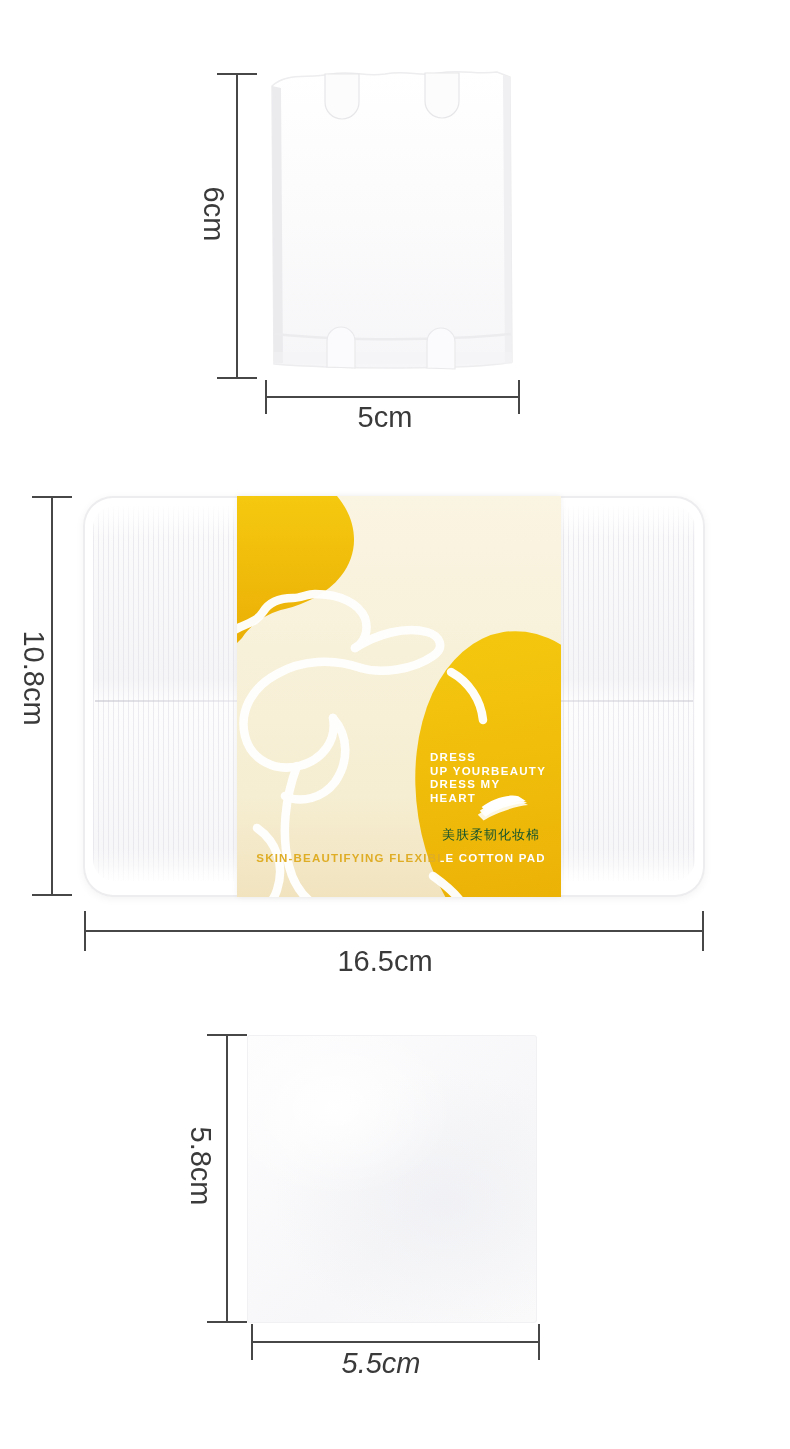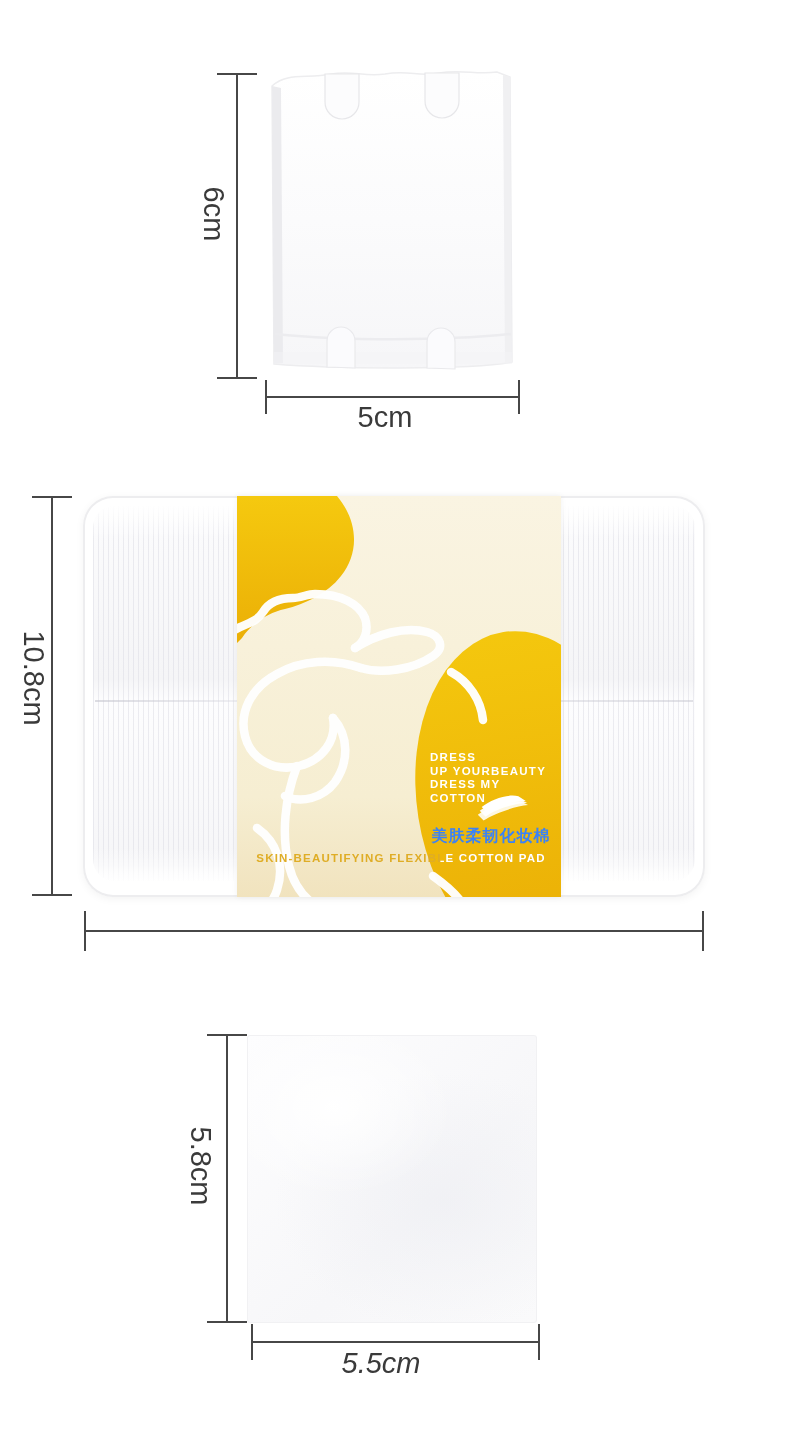--- a/index.html
+++ b/index.html
@@ -21,22 +21,22 @@
   .box-seam{position:absolute;left:12px;right:12px;top:204px;height:2px;
        background:linear-gradient(90deg,rgba(198,198,207,.6),rgba(226,226,233,.35) 30%,rgba(198,198,207,.5));}
   
   .band{position:absolute;left:237px;top:496px;width:324px;height:401px;overflow:hidden;
         box-shadow:0 0 6px rgba(0,0,0,.06);}
   .band svg.art{position:absolute;left:0;top:0;}
   .tagline{position:absolute;left:193px;top:255px;color:#ffffff;font-weight:bold;
            font-size:11.5px;letter-spacing:1.3px;line-height:13.5px;}
   .tagline span{display:block;}
   .pads-icon{position:absolute;left:235px;top:294px;width:58px;height:32px;}
-  .cn-name{position:absolute;left:186px;top:330px;width:136px;text-align:center;color:#3b82f6;
-           font-weight:bold;font-size:16px;letter-spacing:1px;white-space:nowrap;}
+  .cn-name{position:absolute;left:186px;top:330px;width:136px;text-align:center;color:#14532d;
+           font-weight:normal;font-size:13px;letter-spacing:1px;white-space:nowrap;}
   .en-name{position:absolute;left:0;top:356px;width:328px;text-align:center;font-weight:bold;
            font-size:11.5px;letter-spacing:1.2px;white-space:nowrap;}
   .en-gold{color:#DFAD26;}
   .en-white{color:#ffffff;clip-path:inset(0 0 0 62%);}
   
   .pad-bottom{position:absolute;left:247px;top:1035px;width:290px;height:288px;border-radius:3px;
        background:
          radial-gradient(120px 90px at 30% 25%,rgba(255,255,255,.95),rgba(255,255,255,0)),
          radial-gradient(170px 130px at 68% 58%,rgba(235,236,241,.55),rgba(255,255,255,0)),
          linear-gradient(135deg,#fdfdfe,#f7f7f9 60%,#fafafb);
@@ -113,21 +113,21 @@
         <path d="M60,270 C48,302 44,338 52,370 C56,386 64,398 74,406"></path>
         <path d="M20,332 C40,346 48,370 40,394 C36,406 28,414 18,416"></path>
         <path d="M214,176 C232,186 244,204 246,224"></path>
         <path d="M196,380 C210,390 222,400 228,412"></path>
       </g>
     </svg>
     <div class="tagline">
       <span>DRESS</span>
       <span>UP YOURBEAUTY</span>
       <span>DRESS MY</span>
-      <span>COTTON</span>
+      <span>HEART</span>
     </div>
     <svg class="pads-icon" viewBox="0 0 60 32">
       <g fill="#ffffff">
         <path d="M6 25 C16 17 38 11 52 12 L58 15 C46 16 24 23 12 31 Z" opacity=".88"></path>
         <path d="M8 21 C18 13 38 7 50 9 L57 13 C45 13 25 19 14 27 Z" opacity=".94"></path>
         <path d="M10 17 C20 9 38 3 48 6 L56 11 C44 10 26 16 16 23 Z"></path>
       </g>
     </svg>
     <div class="cn-name">美肤柔韧化妆棉</div>
     <div class="en-name en-gold">SKIN-BEAUTIFYING FLEXIBLE COTTON PAD</div>
@@ -135,20 +135,21 @@
   </div>
 
   <div class="dl" style="left:51px;top:497px;width:2px;height:399px;"></div>
   <div class="dl" style="left:32px;top:496px;width:40px;height:2px;"></div>
   <div class="dl" style="left:32px;top:894px;width:40px;height:2px;"></div>
   <div class="dlabel rot" style="left:-16px;top:628px;width:100px;height:100px;">10.8cm</div>
 
   <div class="dl" style="left:85px;top:930px;width:619px;height:2px;"></div>
   <div class="dl" style="left:84px;top:911px;width:2px;height:40px;"></div>
   <div class="dl" style="left:702px;top:911px;width:2px;height:40px;"></div>
+  <div class="dlabel" style="left:310px;top:944px;width:150px;height:34px;">16.5cm</div>
 
   <div class="pad-bottom"></div>
 
   <div class="dl" style="left:226px;top:1035px;width:2px;height:288px;"></div>
   <div class="dl" style="left:207px;top:1034px;width:40px;height:2px;"></div>
   <div class="dl" style="left:207px;top:1321px;width:40px;height:2px;"></div>
   <div class="dlabel rot" style="left:151px;top:1116px;width:100px;height:100px;">5.8cm</div>
 
   <div class="dl" style="left:252px;top:1341px;width:288px;height:2px;"></div>
   <div class="dl" style="left:251px;top:1324px;width:2px;height:36px;"></div>

